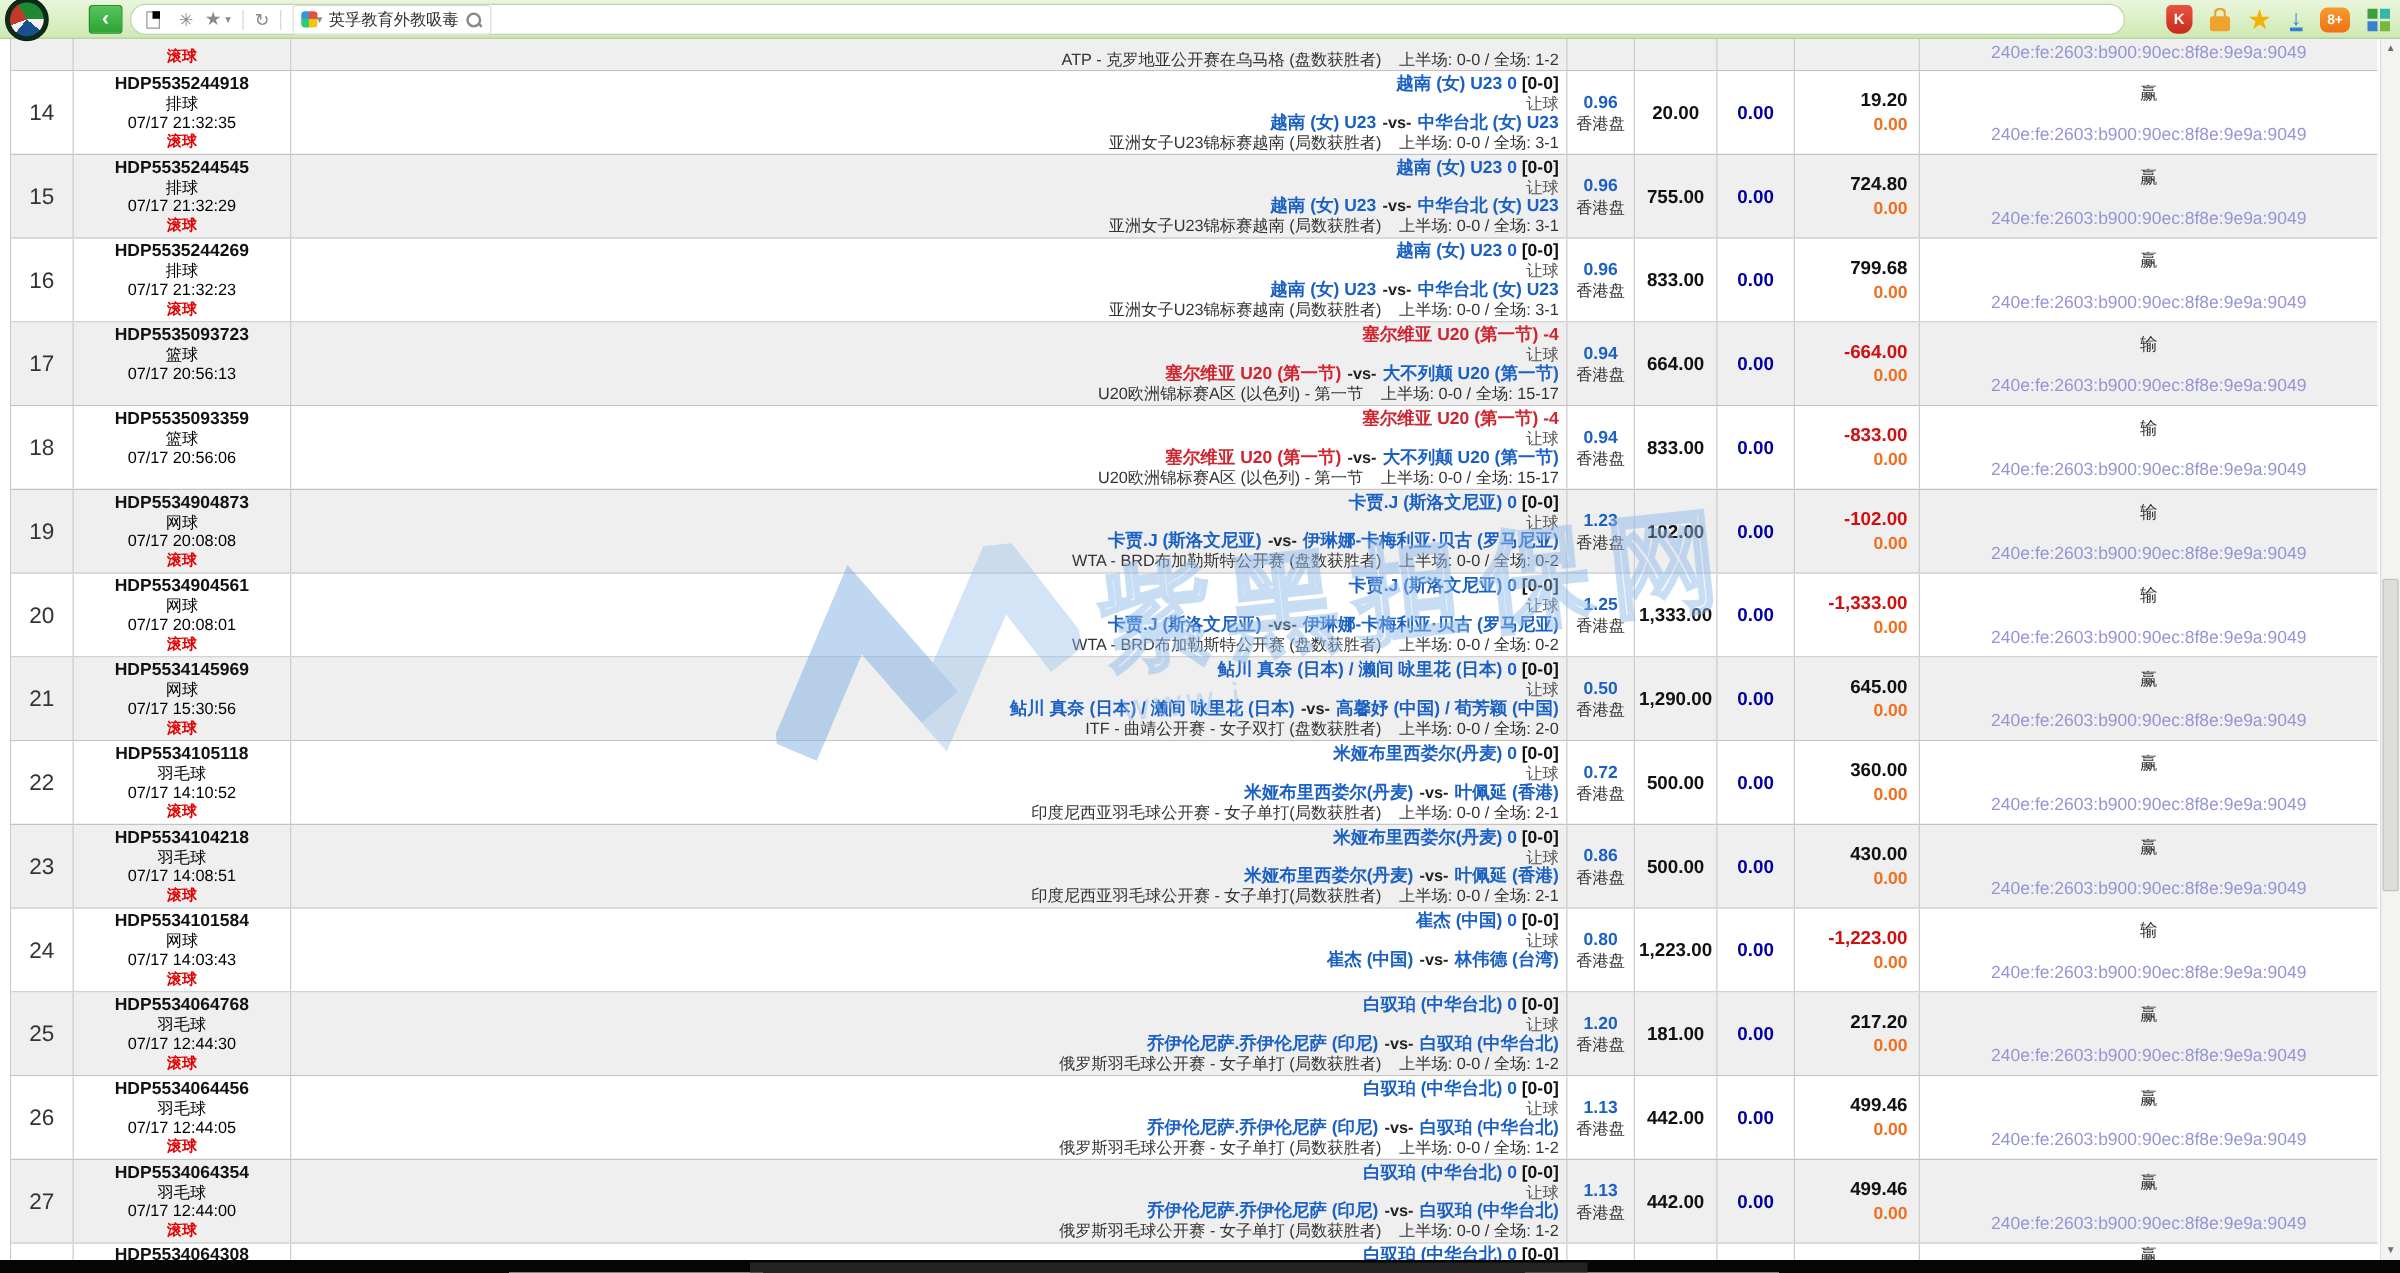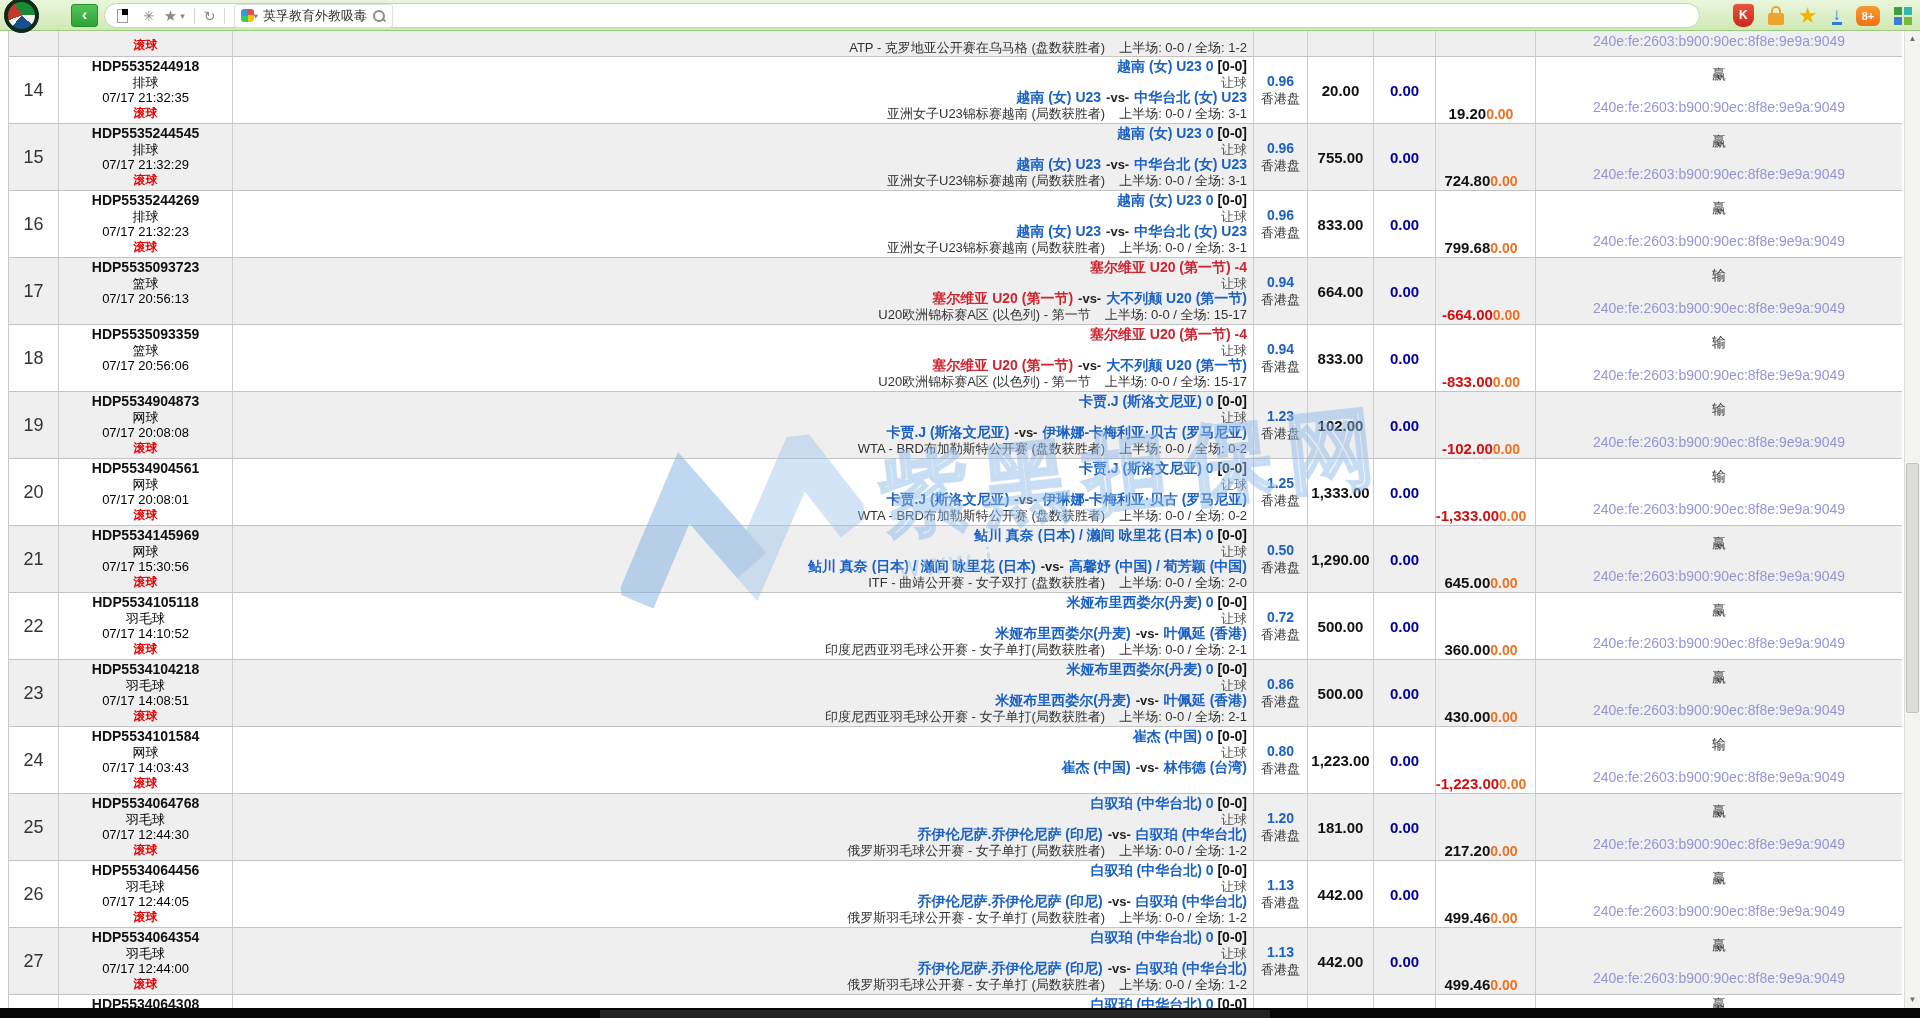--- a/index.html
+++ b/index.html
@@ -70,21 +70,21 @@
   .t-blue { color:#1b61c4; font-weight:bold; }
   .t-red { color:#d0242f; font-weight:bold; }
   .vs { color:#222; font-weight:bold; font-size:13px; margin:0 5px; }
   .league-line { font-size:13px; color:#333; }
   .league-line .score { margin-left:14px; }
   .c-odds { display:flex; flex-direction:column; align-items:center; justify-content:center; line-height:17px; }
   .odds-val { font-size:14px; font-weight:bold; color:#1b61c4; }
   .odds-type { font-size:13px; color:#333; }
   .c-amount { display:flex; align-items:center; justify-content:center; font-size:15px; font-weight:bold; color:#111; }
   .c-zero { display:flex; align-items:center; justify-content:center; font-size:15px; font-weight:bold; color:#0000a0; }
-  .c-result { display:flex; flex-direction:row; justify-content:center; align-items:flex-end; padding-right:9px; line-height:18px; }
+  .c-result { display:flex; flex-direction:column; justify-content:center; align-items:flex-end; padding-right:9px; line-height:18px; }
   .res-main { font-size:15px; font-weight:bold; color:#111; }
   .res-main.neg { color:#d01010; }
   .res-sub { font-size:14px; font-weight:bold; color:#f07020; }
   .c-status { display:flex; flex-direction:column; align-items:center; justify-content:space-between;
     padding:9px 0 8px; border-right:none; }
   .status { font-size:14px; color:#333; }
   .ip { font-size:14px; color:#9595d6; }
 
   
   .partial-top { height:26px; }

